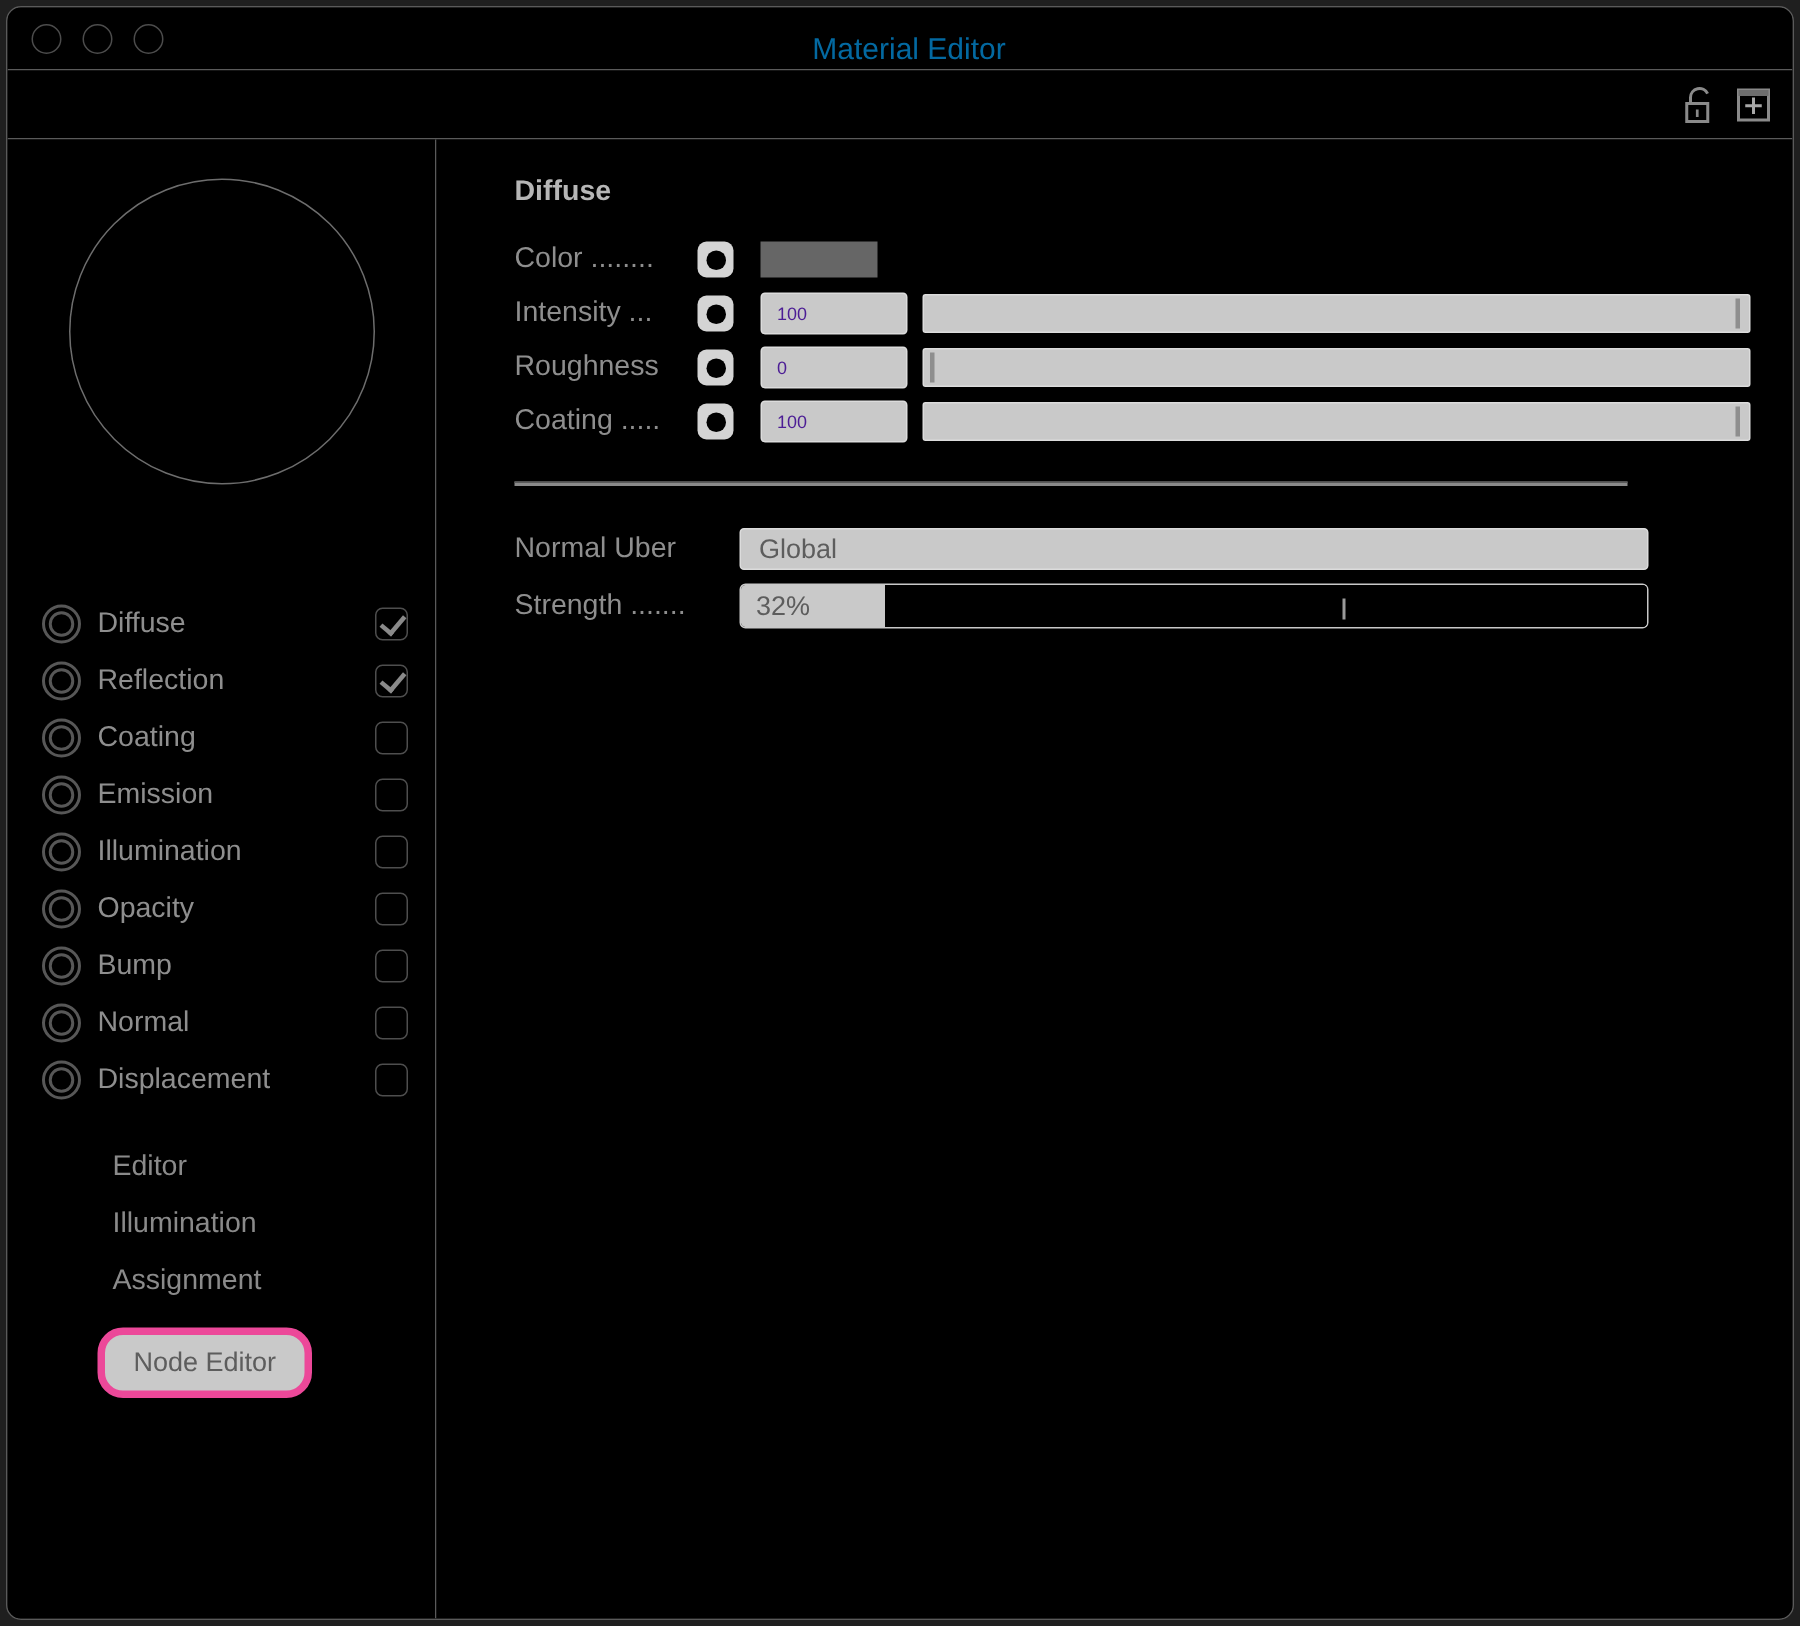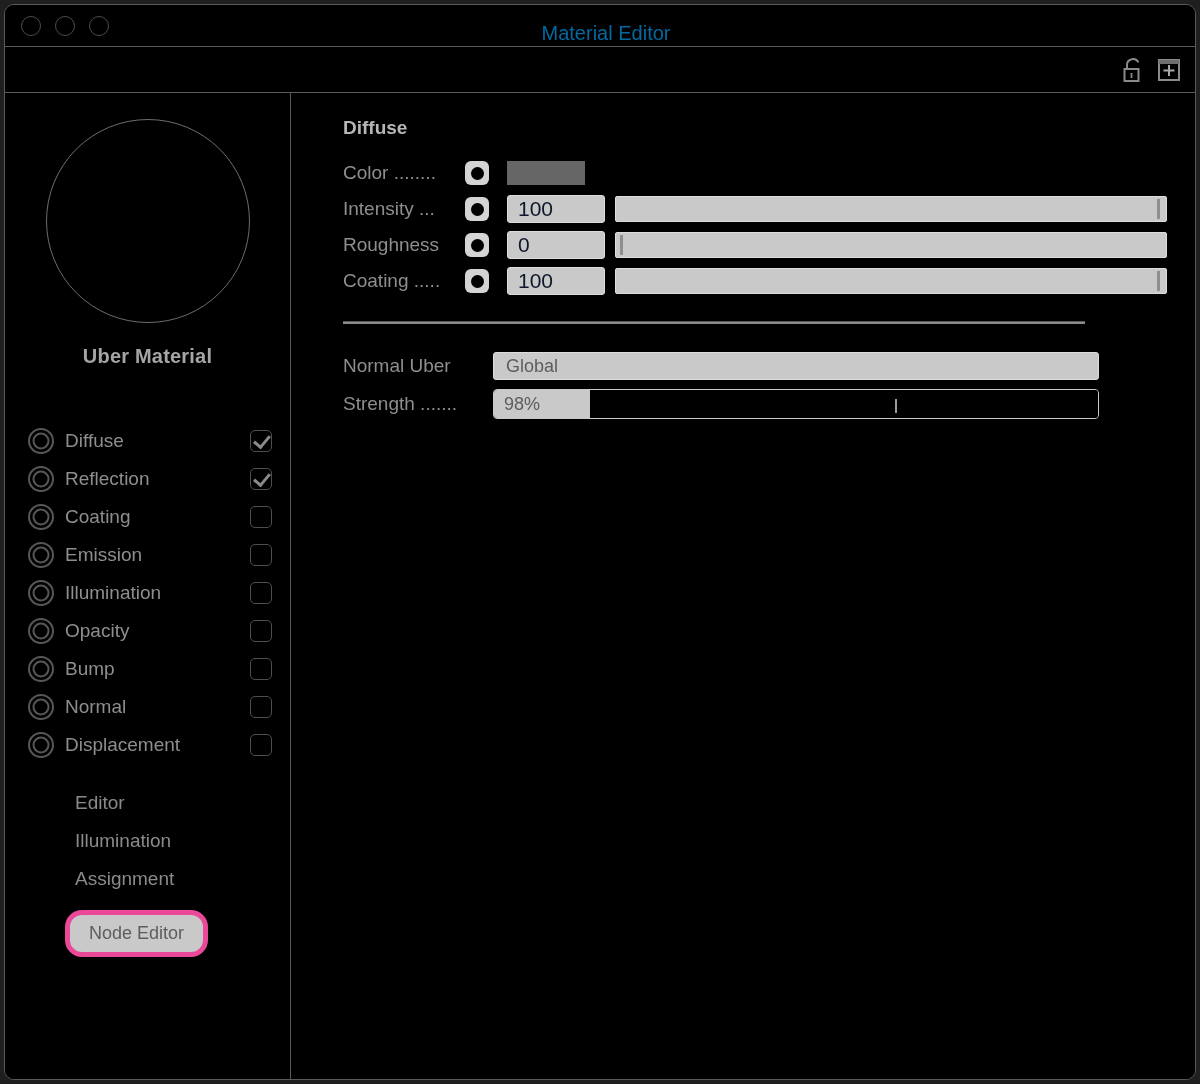--- a/index.html
+++ b/index.html
@@ -200,22 +200,22 @@
   }
   .color-swatch {
     width: 78px; height: 24px;
     background: #666666;
   }
   .num-field {
     width: 98px; height: 28px;
     background: #c9c9c9;
     border: 1px solid #dcdcdc;
     border-radius: 3px;
-    font-size: 21px;
-    color: #0f172a;
+    font-size: 12px;
+    color: #4c1d95;
     display: flex; align-items: center;
     padding-left: 10px;
     flex: none;
   }
   .slider {
     position: relative;
     height: 26px;
     background: #c9c9c9;
     border: 1px solid #dcdcdc;
     border-radius: 2px;
@@ -313,21 +313,20 @@
   </div>
 
   <div id="body">
 
     <div id="sidebar">
 
       <div id="preview-wrap">
         <div id="preview-sphere"></div>
       </div>
 
-      <div id="material-name">Uber Material</div>
 
       <div id="channel-list">
         <div class="channel-row">
           <svg class="ring-icon" viewBox="0 0 28 28">
               <circle cx="14" cy="14" r="12" fill="none" stroke="#575757" stroke-width="2"></circle>
               <circle cx="14" cy="14" r="7.5" fill="none" stroke="#575757" stroke-width="2"></circle>
             </svg>
           <span class="channel-label">Diffuse</span>
           <span class="checkbox on"></span>
         </div>
@@ -456,21 +455,21 @@
       <div class="divider"></div>
 
       <div class="prop-row">
         <span class="prop-label mode-label">Normal Uber</span>
         <span class="select-field">Global</span>
       </div>
 
       <div class="prop-row" style="height:40px">
         <span class="prop-label mode-label">Strength .......</span>
         <span class="strength-group">
-          <span class="val">98%</span>
+          <span class="val">32%</span>
           <span class="strength-track">
             <span class="handle" style="left:60%"></span>
           </span>
         </span>
       </div>
 
     </div>
   </div>
 </div>
 

